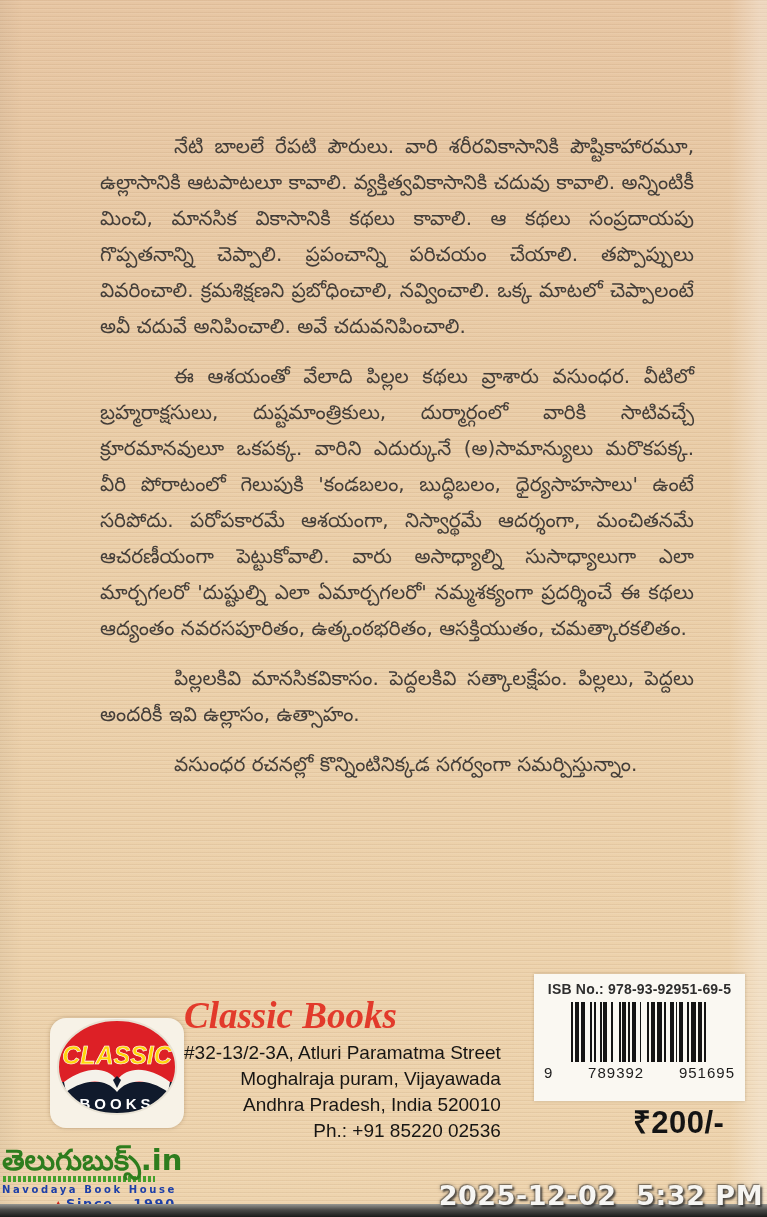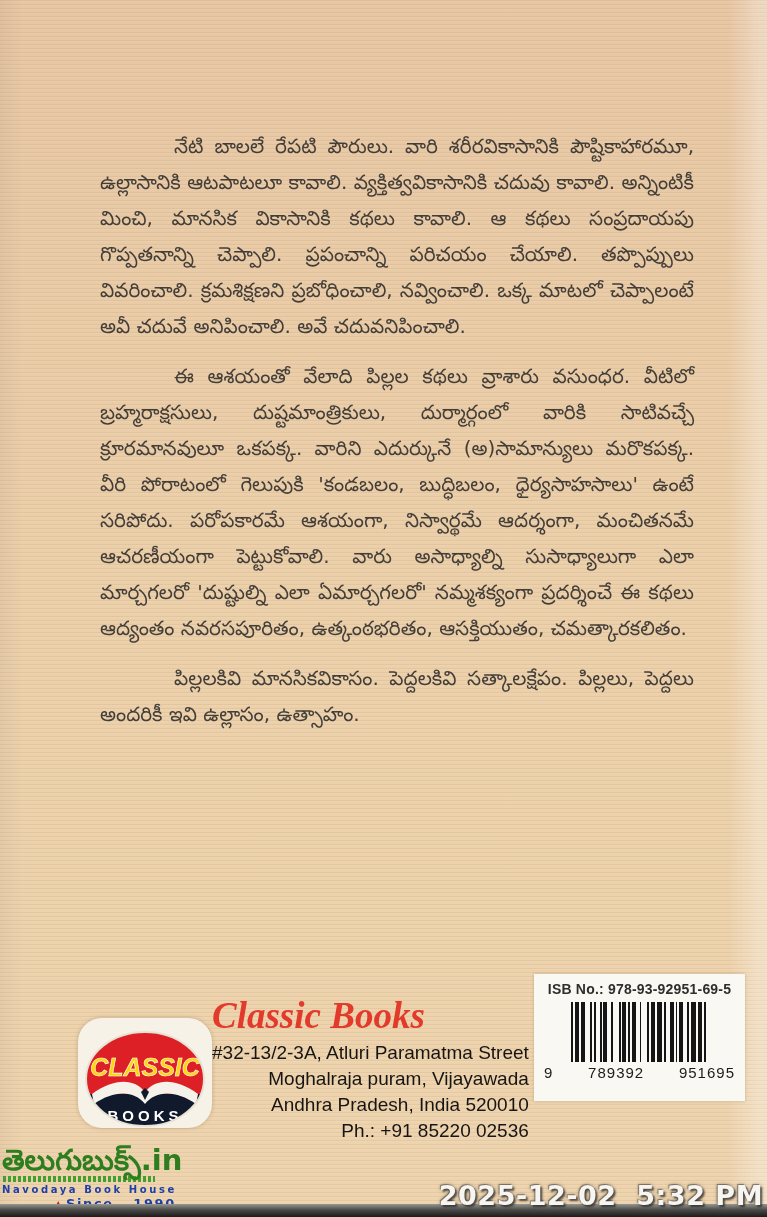--- a/index.html
+++ b/index.html
@@ -20,23 +20,23 @@
   .body-text p{margin:0 0 14px 0;text-indent:74px;}
 
   
   .contents{position:absolute;left:0;top:784px;width:767px;text-align:center;}
   .contents-heading{color:#3c3935;font-size:24px;margin-bottom:8px;}
   .contents-row{color:#2d4f9e;font-size:25px;margin-top:8px;}
   .ast{color:#d4291e;font-size:26px;font-weight:bold;margin:0 9px 0 20px;vertical-align:-1px;}
 
   
   .publisher{position:absolute;left:50px;top:996px;display:flex;align-items:flex-start;}
-  .logo-card{width:134px;height:110px;background:#f7f2e7;border-radius:24px;
-    display:flex;align-items:flex-end;justify-content:center;margin-top:22px;
-    box-shadow:0 0 4px rgba(120,90,50,.35);margin-left:28px;}
+  .logo-card{width:134px;height:110px;background:#f7f2e7;border-radius:16px;
+    display:flex;align-items:flex-start;justify-content:center;margin-top:22px;
+    box-shadow:0 0 4px rgba(120,90,50,.35);}
   .pub-text{}
   .pub-name{font-family:"Liberation Serif", serif;font-style:italic;font-weight:bold;
     font-size:37px;color:#e23a2b;line-height:40px;margin-bottom:4px;}
   .pub-line{font-family:"Liberation Sans", sans-serif;font-weight:normal;
     font-size:19px;line-height:26px;color:#171513;text-align:right;}
 
   
   .isbn-box{position:absolute;left:534px;top:974px;width:211px;height:127px;
     background:#faf8f2;box-shadow:0 0 3px rgba(100,80,50,.3);text-align:center;}
   .isbn-label{font-family:"Liberation Sans", sans-serif;font-size:14px;font-weight:700;
@@ -69,20 +69,21 @@
 </head>
 <body>
 
 <div class="photo">
   <div class="cover"></div>
 
   <div class="body-text">
     <p>నేటి బాలలే రేపటి పౌరులు. వారి శరీరవికాసానికి పౌష్టికాహారమూ, ఉల్లాసానికి ఆటపాటలూ కావాలి. వ్యక్తిత్వవికాసానికి చదువు కావాలి. అన్నింటికీ మించి, మానసిక వికాసానికి కథలు కావాలి. ఆ కథలు సంప్రదాయపు గొప్పతనాన్ని చెప్పాలి. ప్రపంచాన్ని పరిచయం చేయాలి. తప్పొప్పులు వివరించాలి. క్రమశిక్షణని ప్రబోధించాలి, నవ్వించాలి. ఒక్క మాటలో చెప్పాలంటే అవీ చదువే అనిపించాలి. అవే చదువనిపించాలి.</p>
     <p>ఈ ఆశయంతో వేలాది పిల్లల కథలు వ్రాశారు వసుంధర. వీటిలో బ్రహ్మరాక్షసులు, దుష్టమాంత్రికులు, దుర్మార్గంలో వారికి సాటివచ్చే క్రూరమానవులూ ఒకపక్క. వారిని ఎదుర్కునే (అ)సామాన్యులు మరొకపక్క. వీరి పోరాటంలో గెలుపుకి 'కండబలం, బుద్ధిబలం, ధైర్యసాహసాలు' ఉంటే సరిపోదు. పరోపకారమే ఆశయంగా, నిస్వార్థమే ఆదర్శంగా, మంచితనమే ఆచరణీయంగా పెట్టుకోవాలి. వారు అసాధ్యాల్ని సుసాధ్యాలుగా ఎలా మార్చగలరో 'దుష్టుల్ని ఎలా ఏమార్చగలరో' నమ్మశక్యంగా ప్రదర్శించే ఈ కథలు ఆద్యంతం నవరసపూరితం, ఉత్కంఠభరితం, ఆసక్తియుతం, చమత్కారకలితం.</p>
     <p>పిల్లలకివి మానసికవికాసం. పెద్దలకివి సత్కాలక్షేపం. పిల్లలు, పెద్దలు అందరికీ ఇవి ఉల్లాసం, ఉత్సాహం.</p>
+    <p>వసుంధర రచనల్లో కొన్నింటినిక్కడ సగర్వంగా సమర్పిస్తున్నాం.</p>
   </div>
 
 
   <div class="publisher">
     <div class="logo-card">
       <svg class="logo-svg" width="122" height="98" viewBox="0 0 122 98">
         <defs>
           <clipPath id="ovalClip">
               <ellipse cx="61" cy="49" rx="59" ry="47"></ellipse>
             </clipPath>
@@ -110,20 +111,21 @@
 
   <div class="isbn-box">
     <div class="isbn-label">ISB No.: 978-93-92951-69-5</div>
     <div class="barcode-bars"><div style="display: inline-block; height: 100%; width: 1.9px; background: rgb(21, 21, 21);"></div><div style="display: inline-block; height: 100%; width: 1.9px; background: rgba(0, 0, 0, 0);"></div><div style="display: inline-block; height: 100%; width: 3.8px; background: rgb(21, 21, 21);"></div><div style="display: inline-block; height: 100%; width: 1.9px; background: rgba(0, 0, 0, 0);"></div><div style="display: inline-block; height: 100%; width: 3.8px; background: rgb(21, 21, 21);"></div><div style="display: inline-block; height: 100%; width: 5.7px; background: rgba(0, 0, 0, 0);"></div><div style="display: inline-block; height: 100%; width: 1.9px; background: rgb(21, 21, 21);"></div><div style="display: inline-block; height: 100%; width: 1.9px; background: rgba(0, 0, 0, 0);"></div><div style="display: inline-block; height: 100%; width: 1.9px; background: rgb(21, 21, 21);"></div><div style="display: inline-block; height: 100%; width: 3.8px; background: rgba(0, 0, 0, 0);"></div><div style="display: inline-block; height: 100%; width: 1.9px; background: rgb(21, 21, 21);"></div><div style="display: inline-block; height: 100%; width: 1.9px; background: rgba(0, 0, 0, 0);"></div><div style="display: inline-block; height: 100%; width: 3.8px; background: rgb(21, 21, 21);"></div><div style="display: inline-block; height: 100%; width: 3.8px; background: rgba(0, 0, 0, 0);"></div><div style="display: inline-block; height: 100%; width: 1.9px; background: rgb(21, 21, 21);"></div><div style="display: inline-block; height: 100%; width: 5.7px; background: rgba(0, 0, 0, 0);"></div><div style="display: inline-block; height: 100%; width: 1.9px; background: rgb(21, 21, 21);"></div><div style="display: inline-block; height: 100%; width: 1.9px; background: rgba(0, 0, 0, 0);"></div><div style="display: inline-block; height: 100%; width: 3.8px; background: rgb(21, 21, 21);"></div><div style="display: inline-block; height: 100%; width: 1.9px; background: rgba(0, 0, 0, 0);"></div><div style="display: inline-block; height: 100%; width: 1.9px; background: rgb(21, 21, 21);"></div><div style="display: inline-block; height: 100%; width: 1.9px; background: rgba(0, 0, 0, 0);"></div><div style="display: inline-block; height: 100%; width: 3.8px; background: rgb(21, 21, 21);"></div><div style="display: inline-block; height: 100%; width: 3.8px; background: rgba(0, 0, 0, 0);"></div><div style="display: inline-block; height: 100%; width: 1.9px; background: rgb(21, 21, 21);"></div><div style="display: inline-block; height: 100%; width: 5.7px; background: rgba(0, 0, 0, 0);"></div><div style="display: inline-block; height: 100%; width: 1.9px; background: rgb(21, 21, 21);"></div><div style="display: inline-block; height: 100%; width: 1.9px; background: rgba(0, 0, 0, 0);"></div><div style="display: inline-block; height: 100%; width: 3.8px; background: rgb(21, 21, 21);"></div><div style="display: inline-block; height: 100%; width: 1.9px; background: rgba(0, 0, 0, 0);"></div><div style="display: inline-block; height: 100%; width: 5.7px; background: rgb(21, 21, 21);"></div><div style="display: inline-block; height: 100%; width: 1.9px; background: rgba(0, 0, 0, 0);"></div><div style="display: inline-block; height: 100%; width: 1.9px; background: rgb(21, 21, 21);"></div><div style="display: inline-block; height: 100%; width: 3.8px; background: rgba(0, 0, 0, 0);"></div><div style="display: inline-block; height: 100%; width: 3.8px; background: rgb(21, 21, 21);"></div><div style="display: inline-block; height: 100%; width: 1.9px; background: rgba(0, 0, 0, 0);"></div><div style="display: inline-block; height: 100%; width: 1.9px; background: rgb(21, 21, 21);"></div><div style="display: inline-block; height: 100%; width: 1.9px; background: rgba(0, 0, 0, 0);"></div><div style="display: inline-block; height: 100%; width: 3.8px; background: rgb(21, 21, 21);"></div><div style="display: inline-block; height: 100%; width: 3.8px; background: rgba(0, 0, 0, 0);"></div><div style="display: inline-block; height: 100%; width: 1.9px; background: rgb(21, 21, 21);"></div><div style="display: inline-block; height: 100%; width: 1.9px; background: rgba(0, 0, 0, 0);"></div><div style="display: inline-block; height: 100%; width: 5.7px; background: rgb(21, 21, 21);"></div><div style="display: inline-block; height: 100%; width: 1.9px; background: rgba(0, 0, 0, 0);"></div><div style="display: inline-block; height: 100%; width: 3.8px; background: rgb(21, 21, 21);"></div><div style="display: inline-block; height: 100%; width: 1.9px; background: rgba(0, 0, 0, 0);"></div><div style="display: inline-block; height: 100%; width: 1.9px; background: rgb(21, 21, 21);"></div><div style="display: inline-block; height: 100%; width: 1.9px; background: rgba(0, 0, 0, 0);"></div></div>
     <div class="barcode-digits">
       <span>9</span>
       <span>789392</span>
       <span>951695</span>
     </div>
   </div>
+  <div class="price">₹200/-</div>
 
   <div class="watermark">
     <div class="wm-site">తెలుగుబుక్స్.in</div>
     <div class="wm-grass"></div>
     <div class="wm-line2">Navodaya Book House</div>
     <div class="wm-line3"><span class="wm-since-icon">▲</span><span>Since...1990</span></div>
   </div>
 
   <div class="bottom-strip"></div>
   <div class="timestamp">2025-12-02  5:32 PM</div>

